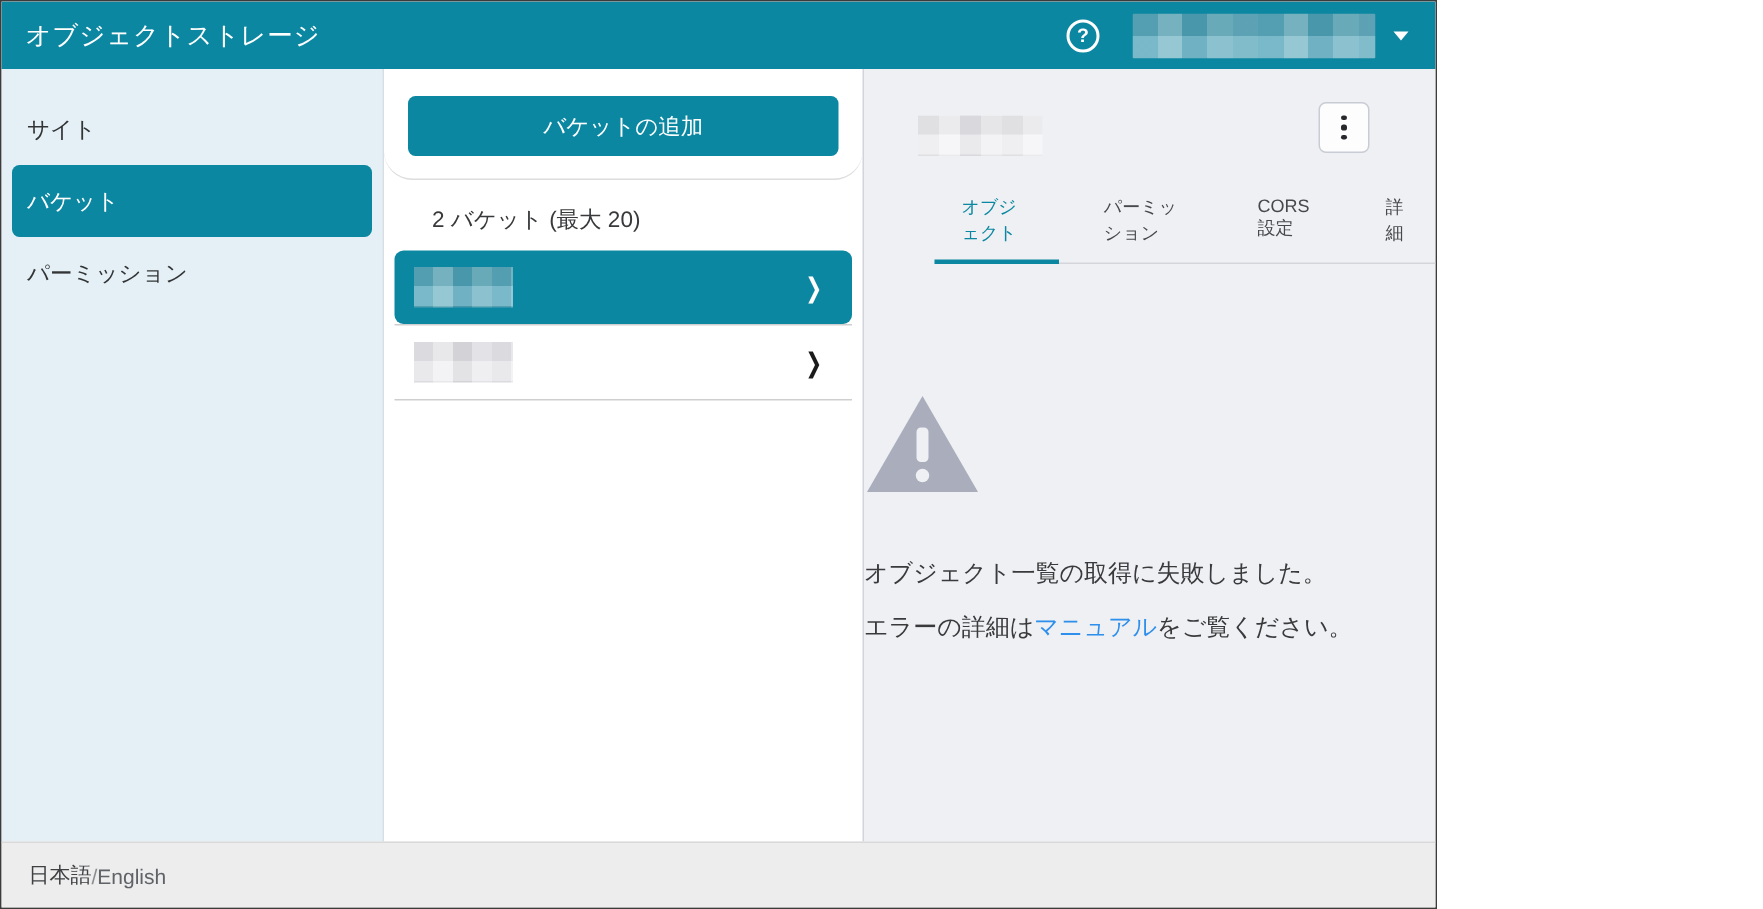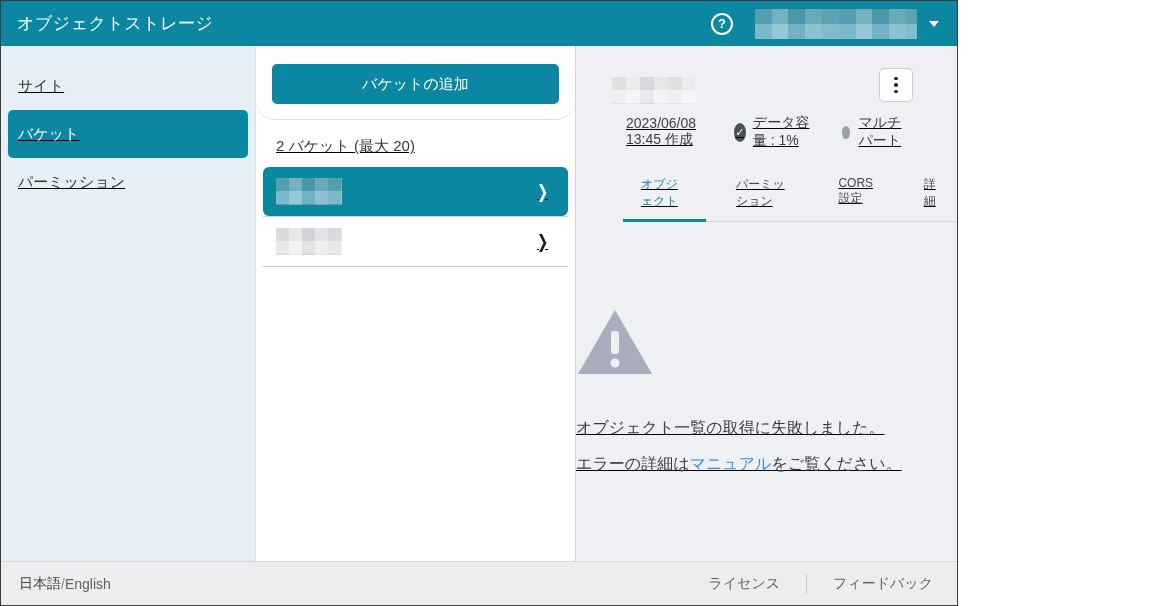--- a/index.html
+++ b/index.html
@@ -14,32 +14,32 @@
   .header-right { margin-left:auto; display:flex; align-items:center; }
   .help-icon { width:22px; height:22px; border:2px solid #fff; border-radius:50%; display:flex; align-items:center; justify-content:center; font-size:13px; font-weight:bold; color:#fff; cursor:pointer; }
   .user-blur { width:162px; height:30px; margin-left:22px; border-radius:1px;
     background-image:
       linear-gradient(0deg, rgba(255,255,255,0.20) 50%, rgba(0,0,0,0.05) 50%),
       repeating-linear-gradient(90deg,#58a7bb 0 17px,#7cbac9 17px 33px,#4c9fb4 33px 50px,#6fb3c3 50px 67px,#62abbe 67px 84px);
     background-size:100% 30px, auto; }
   .caret-down { margin-left:12px; width:0; height:0; border-left:5px solid transparent; border-right:5px solid transparent; border-top:6px solid #fff; }
 
   
-  .main { flex:1 1 auto; display:flex; min-height:0;text-decoration:underline; }
+  .main { flex:1 1 auto; display:flex; min-height:0; }
 
   
   .sidebar { width:255px; flex:0 0 255px; background:#e4f0f6; border-right:1px solid #d8dfe3; padding-top:16px; }
   .side-item { height:48px; margin:0 7px; padding:0 10px; display:flex; align-items:center; font-size:15px; color:#323436; border-radius:5px; cursor:pointer; }
   .side-item.selected { background:#0b87a1; color:#fff; }
 
   
   .bucket-panel { width:320px; flex:0 0 320px; background:#fff; border-right:1px solid #d2d4d9; display:flex; flex-direction:column; }
   .bucket-panel-top { padding:18px 16px 15px; border-bottom:1px solid #dcdcdc;border-radius:19px; }
   .add-bucket-btn { width:100%; height:40px; background:#0b87a1; color:#fff; border:none; border-radius:5px; font-size:15px; font-family:inherit; cursor:pointer; }
-  .bucket-count { padding:17px 20px 11px; font-size:15px; color:#38393b; }
+  .bucket-count { padding:17px 32px 11px; font-size:15px; color:#38393b; }
   .bucket-item-wrap { border-bottom:1px solid #cfcfcf; margin:0 7px; }
   .bucket-item { height:49px; display:flex; align-items:center; padding:0 18px 0 13px; cursor:pointer; border-radius:6px; }
   .bucket-item.selected { background:#0b87a1; }
   .name-blur { width:66px; height:27px;
     background-image:
       linear-gradient(0deg, rgba(255,255,255,0.25) 50%, rgba(0,0,0,0.03) 50%),
       repeating-linear-gradient(90deg,#e2e2e6 0 13px,#efeff2 13px 26px,#dadade 26px 39px,#eaeaee 39px 52px);
     background-size:100% 26px, auto; }
   .bucket-item.selected .name-blur {
     background-image:
@@ -139,27 +139,20 @@
     <section class="detail-panel">
       <div class="detail-head">
         <div class="detail-title-row">
           <div class="title-blur"></div>
           <div class="kebab-btn">
               <i></i>
               <i></i>
               <i></i>
             </div>
         </div>
-        <div class="meta-row">
-          <span class="created">2023/06/08 13:45 作成</span>
-          <span class="check-icon">✓</span>
-          <span class="capacity">データ容量 : 1%</span>
-          <span class="dot-icon"></span>
-          <span>マルチパート</span>
-        </div>
       </div>
 
       <div class="tabs">
         <div class="tab active">オブジェクト</div>
         <div class="tab">パーミッション</div>
         <div class="tab">CORS設定</div>
         <div class="tab">詳細</div>
       </div>
 
       <div class="error-content">
@@ -175,20 +168,15 @@
       </div>
     </section>
   </div>
 
   <footer class="app-footer">
     <div class="lang-group">
       <span class="lang-ja">日本語</span>
       <span class="lang-sep">/</span>
       <span class="lang-en">English</span>
     </div>
-    <div class="footer-right">
-      <span class="footer-link">ライセンス</span>
-      <span class="v-divider"></span>
-      <span class="footer-link">フィードバック</span>
-    </div>
   </footer>
 
 </div>
 
 </body></html>

